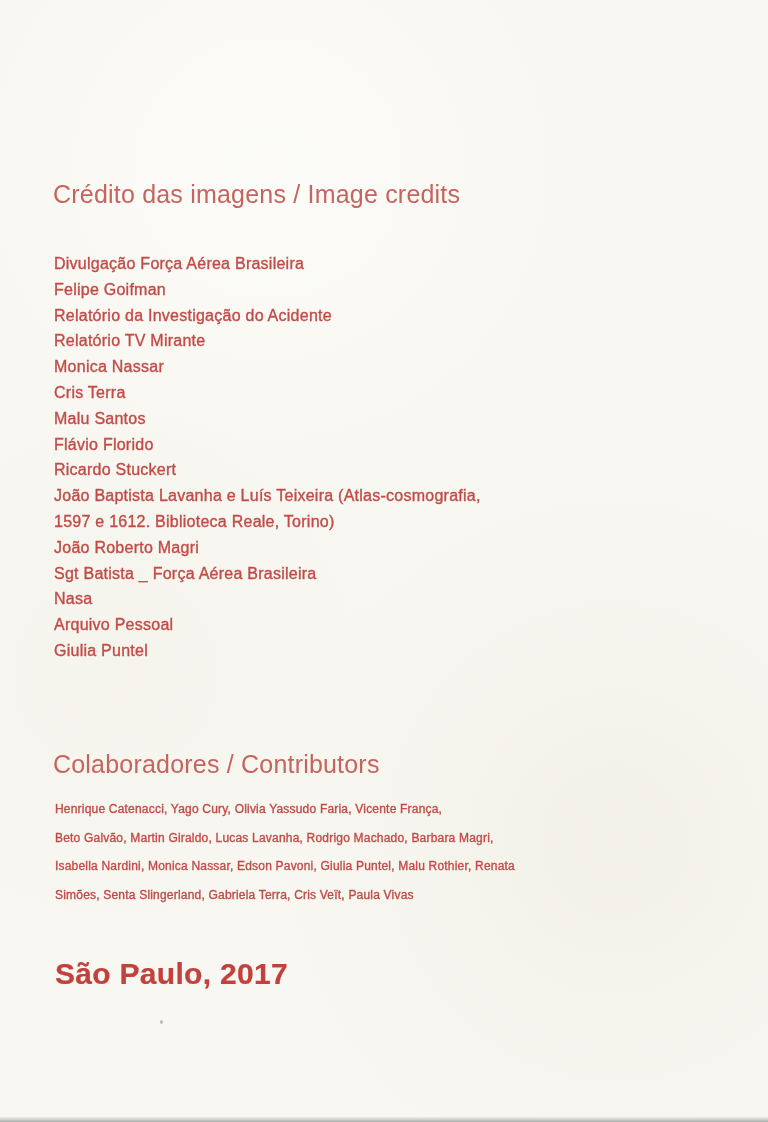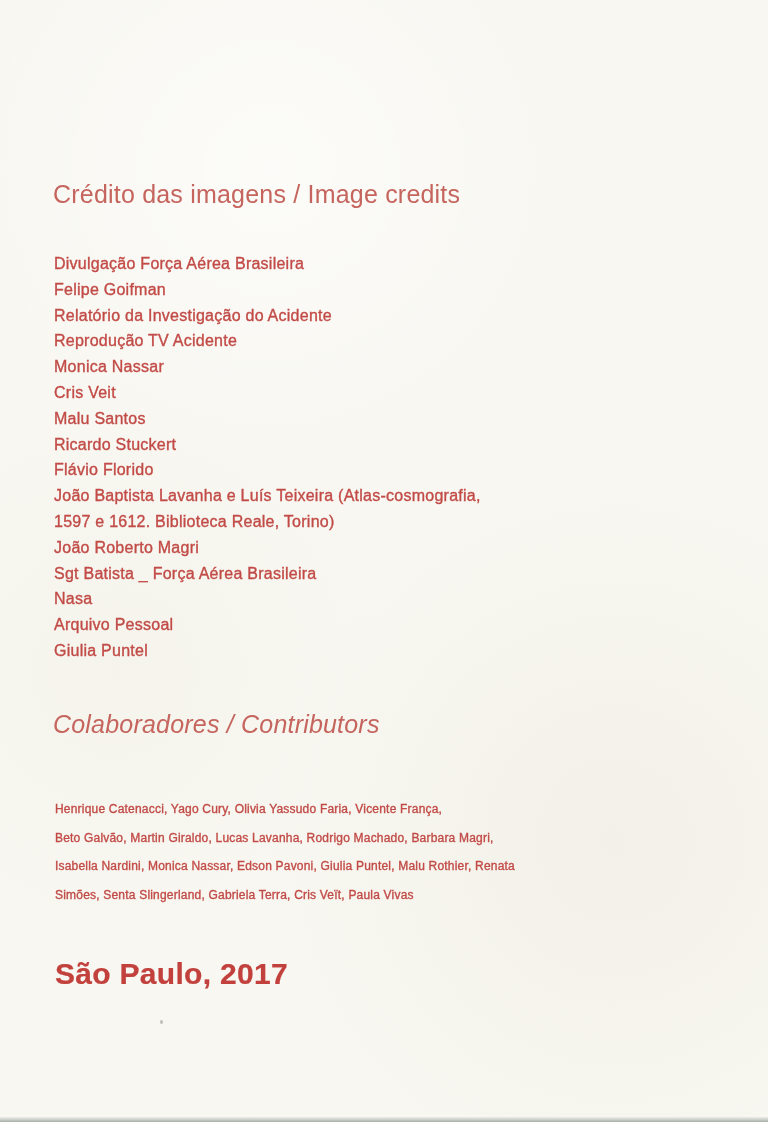--- a/index.html
+++ b/index.html
@@ -32,21 +32,21 @@
     left: 53px;
     margin: 0;
     font-size: 25px;
     font-weight: 400;
     letter-spacing: 0.2px;
     line-height: 1;
     color: #c5655e;
     white-space: nowrap;
   }
   #credits-heading { top: 182px; }
-  #contributors-heading { top: 712px; font-style: italic; }
+  #contributors-heading { top: 752px; }
 
   .credits-list {
     position: absolute;
     left: 54px;
     top: 251px;
     font-size: 16px;
     line-height: 25.8px;
     letter-spacing: 0.25px;
     color: #c24b47;
     -webkit-text-stroke: 0.35px #c24b47;
@@ -98,26 +98,26 @@
 <body>
 
 <div class="paper">
 
   <h1 class="section-heading" id="credits-heading">Crédito das imagens / Image credits</h1>
 
   <div class="credits-list">
       <div>Divulgação Força Aérea Brasileira</div>
       <div>Felipe Goifman</div>
       <div>Relatório da Investigação do Acidente</div>
-      <div>Reprodução TV Acidente</div>
+      <div>Relatório TV Mirante</div>
       <div>Monica Nassar</div>
-      <div>Cris Veit</div>
+      <div>Cris Terra</div>
       <div>Malu Santos</div>
+      <div>Flávio Florido</div>
       <div>Ricardo Stuckert</div>
-      <div>Flávio Florido</div>
       <div>João Baptista Lavanha e Luís Teixeira (Atlas-cosmografia,</div>
       <div>1597 e 1612. Biblioteca Reale, Torino)</div>
       <div>João Roberto Magri</div>
       <div>Sgt Batista _ Força Aérea Brasileira</div>
       <div>Nasa</div>
       <div>Arquivo Pessoal</div>
       <div>Giulia Puntel</div>
     </div>
 
   <h2 class="section-heading" id="contributors-heading">Colaboradores / Contributors</h2>

